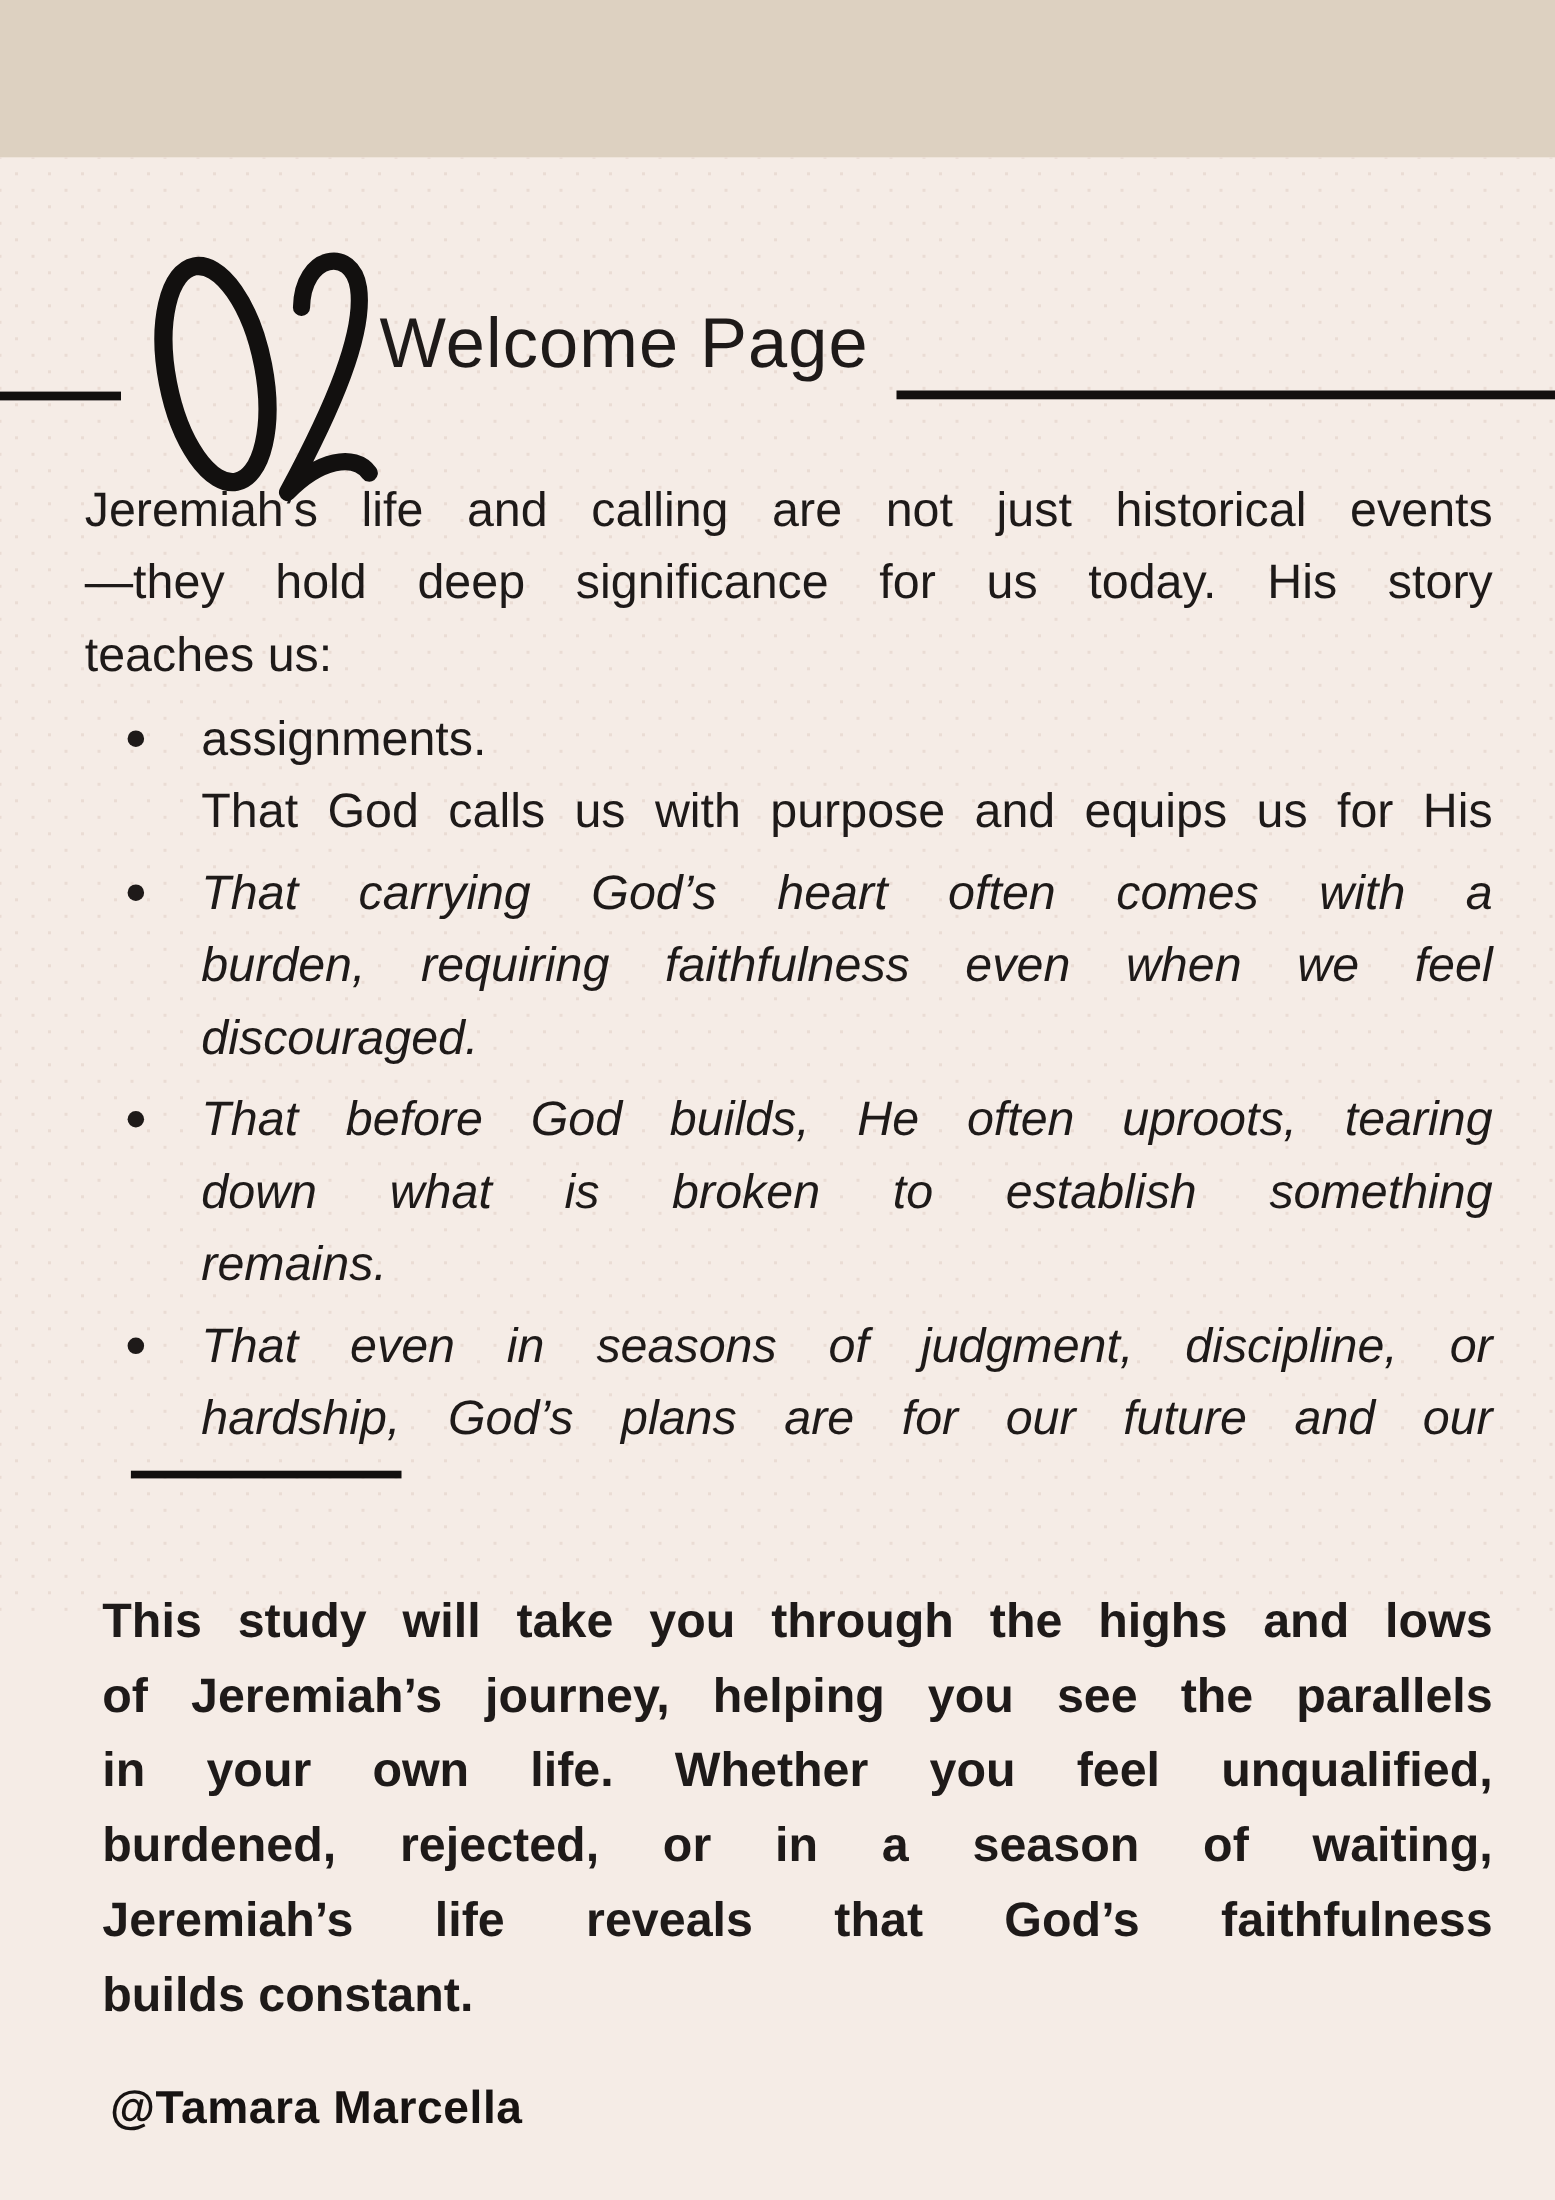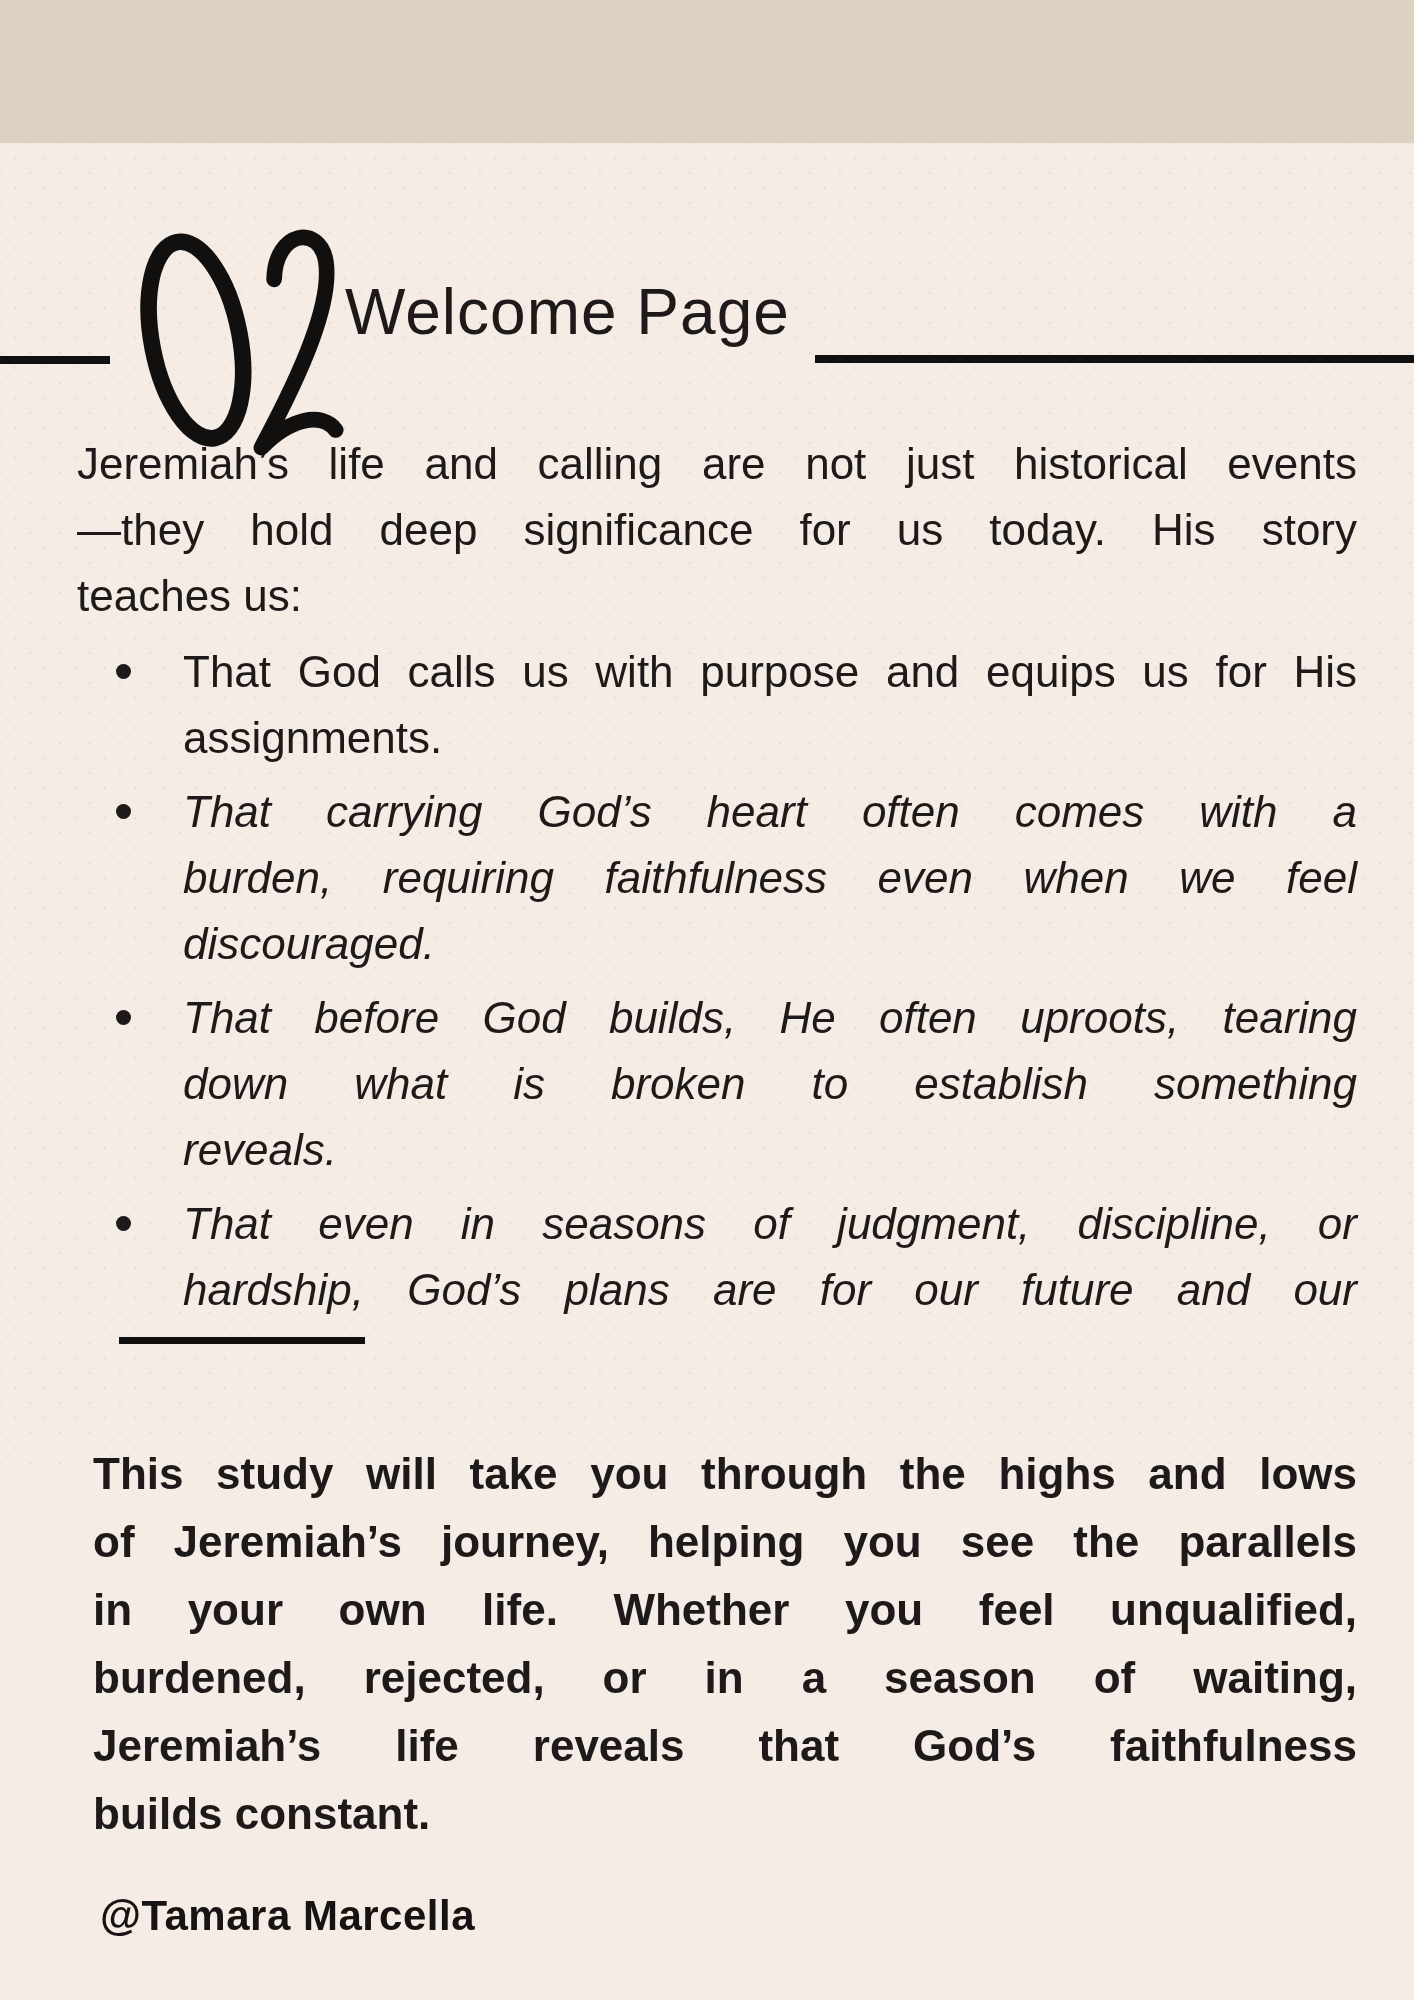--- a/index.html
+++ b/index.html
@@ -80,34 +80,34 @@
 
       <div class="intro">
           <div class="jl">Jeremiah’s life and calling are not just historical events</div>
           <div class="jl">—they hold deep significance for us today. His story</div>
           <div class="jl last">teaches us:</div>
         </div>
 
       <ul class="bullets">
           <li>
             <span class="dot"></span>
+            <div class="jl last">assignments.</div>
             <div class="jl">That God calls us with purpose and equips us for His</div>
-            <div class="jl last">assignments.</div>
           </li>
           <li>
             <span class="dot"></span>
             <div class="jl">That carrying God’s heart often comes with a</div>
             <div class="jl">burden, requiring faithfulness even when we feel</div>
             <div class="jl last">discouraged.</div>
           </li>
           <li>
             <span class="dot"></span>
             <div class="jl">That before God builds, He often uproots, tearing</div>
             <div class="jl">down what is broken to establish something</div>
-            <div class="jl last">reveals.</div>
+            <div class="jl last">remains.</div>
           </li>
           <li>
             <span class="dot"></span>
             <div class="jl">That even in seasons of judgment, discipline, or</div>
             <div class="jl">hardship, God’s plans are for our future and our</div>
           </li>
         </ul>
 
       <div class="divider" style="background:#12100f;"></div>
 

